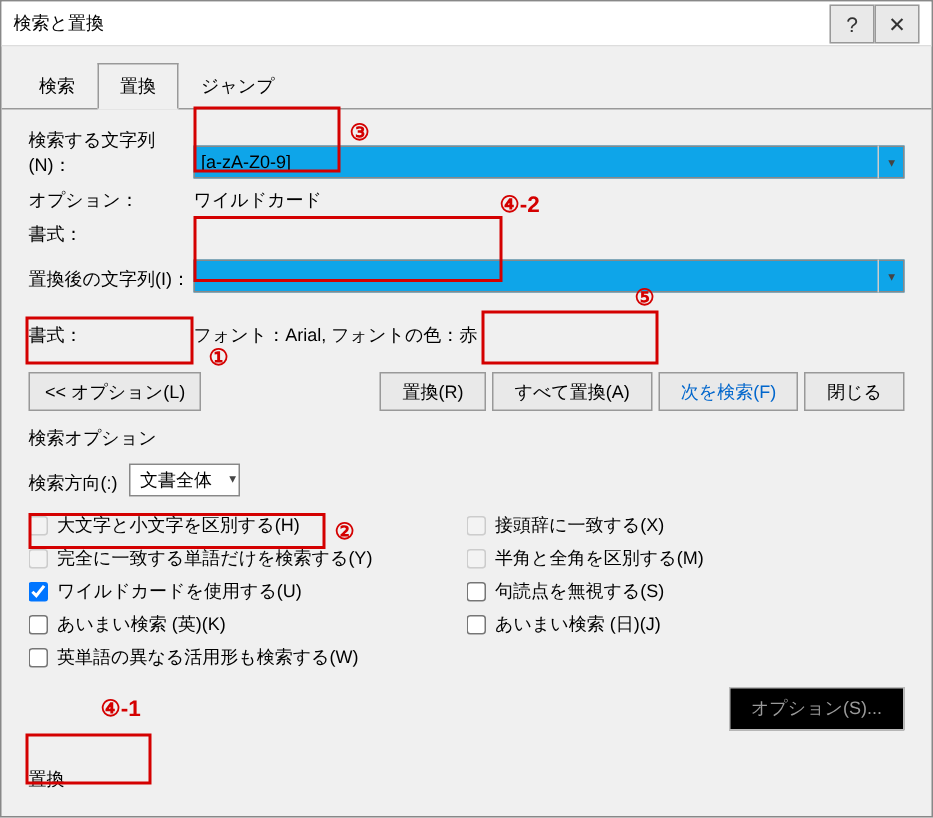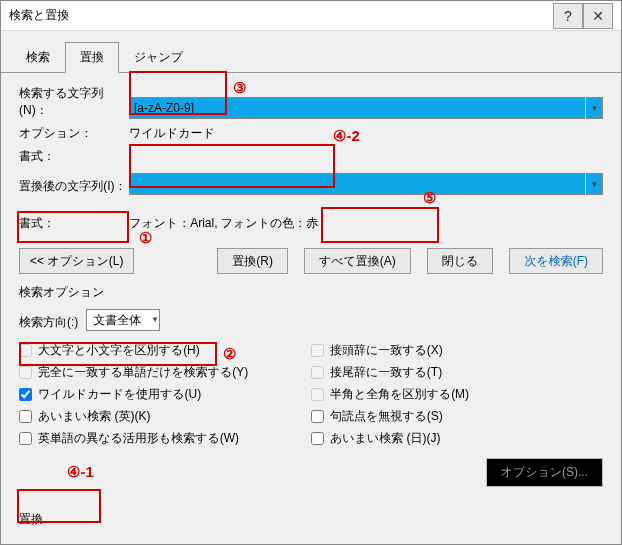--- a/index.html
+++ b/index.html
@@ -9,21 +9,21 @@
 .titlebar .btn{width:30px;text-align:center;font-size:14px;color:#333}
 .tabs{display:flex;padding:10px 10px 0 10px;border-bottom:1px solid #999}
 .tab{padding:6px 14px;border:1px solid transparent;position:relative;top:1px;cursor:default}
 .tab.active{background:#f0f0f0;border:1px solid #999;border-bottom:1px solid #f0f0f0}
 .body{padding:12px 18px}
 .row{display:flex;align-items:flex-end;margin-bottom:6px}
 .lab{width:110px}
 .inpwrap{flex:1;position:relative}
 .combo{width:100%;height:22px;border:1px solid #888;background:#0ea5e9;padding:0 4px;display:flex;align-items:center}
 .combo .arrow{position:absolute;right:0;top:0;width:18px;height:22px;border-left:1px solid #ccc;display:flex;align-items:center;justify-content:center;font-size:9px;color:#444}
-.btnrow{display:flex;justify-content:flex-end;gap:16px;margin:16px 0 10px 0}
+.btnrow{display:flex;justify-content:flex-end;gap:4px;margin:16px 0 10px 0}
 .btn{height:26px;padding:0 14px;border:1px solid #999;background:#e9e9e9;display:flex;align-items:center;justify-content:center;cursor:default}
 .btnopt{height:26px;padding:0 10px;border:1px solid #999;background:#e9e9e9;display:flex;align-items:center}
 .section-label{margin:6px 0 8px 0}
 .dd{height:22px;border:1px solid #888;background:#fff;padding:0 18px 0 6px;display:inline-flex;align-items:center;position:relative}
 .dd .arrow{position:absolute;right:2px;top:4px;font-size:9px;color:#444}
 .checks{display:flex;margin-top:4px}
 .col{flex:1}
 .chk{display:flex;align-items:center;margin:5px 0;gap:6px}
 .chk input{width:13px;height:13px}
 .chk.dis{color:#9a9a9a}
@@ -79,22 +79,22 @@
     <div class="lab">書式：</div>
     <div>フォント：Arial, フォントの色：赤</div>
   </div>
 
   <div class="btnrow">
     <div style="flex:1;display:flex">
       <div class="btnopt">&lt;&lt; オプション(L)</div>
     </div>
     <div class="btn">置換(R)</div>
     <div class="btn">すべて置換(A)</div>
+    <div class="btn" style="color:#0066cc">次を検索(F)</div>
     <div class="btn">閉じる</div>
-    <div class="btn" style="color:#0066cc">次を検索(F)</div>
   </div>
 
   <div class="section-label">検索オプション</div>
   <div class="row">
     <span style="margin-right:8px">検索方向(:)</span>
     <span class="dd">
       <span>文書全体</span>
       <span class="arrow">▾</span>
     </span>
   </div>
@@ -119,24 +119,20 @@
         </label>
         <label class="chk">
           <input type="checkbox" style="">
           <span>英単語の異なる活用形も検索する(W)</span>
         </label>
       </div>
     <div class="col" id="rightcol">
         <label class="chk dis">
           <input type="checkbox" disabled="" style="">
           <span>接頭辞に一致する(X)</span>
-        </label>
-        <label class="chk dis">
-          <input type="checkbox" disabled="" style="">
-          <span>接尾辞に一致する(T)</span>
         </label>
         <label class="chk dis">
           <input type="checkbox" disabled="" style="">
           <span>半角と全角を区別する(M)</span>
         </label>
         <label class="chk">
           <input type="checkbox" style="">
           <span>句読点を無視する(S)</span>
         </label>
         <label class="chk">

